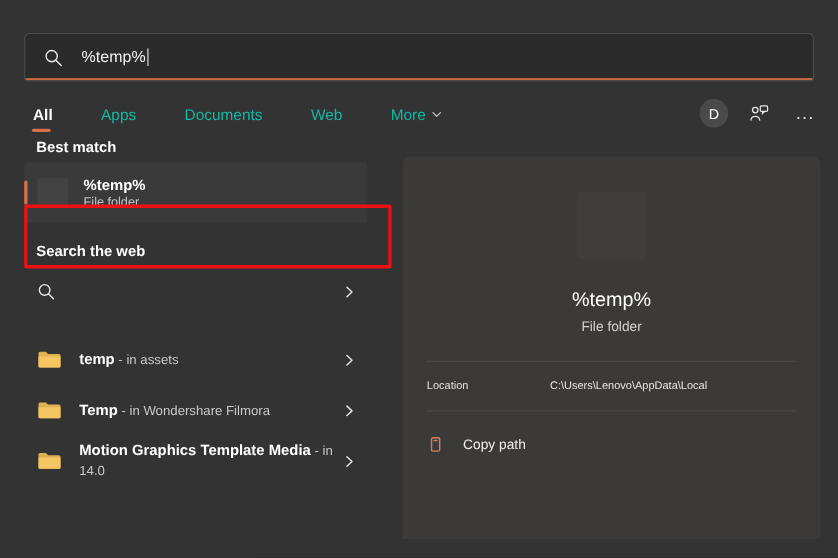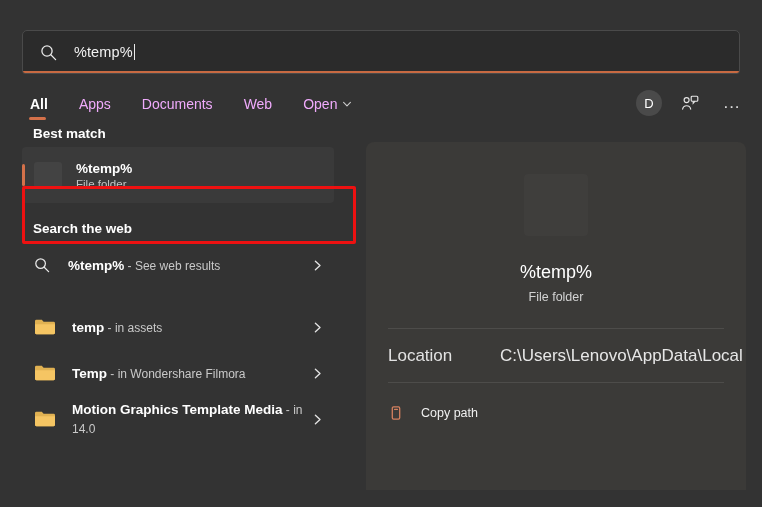--- a/index.html
+++ b/index.html
@@ -65,25 +65,25 @@
     margin-left: 1px;
   }
 
   
   .tabs {
     position: absolute;
     left: 28px;
     top: 94px;
     display: flex;
     align-items: flex-start;
-    gap: 27px;
+    gap: 40px;
   }
   .tab {
     position: relative;
-    color: #f0abfc;
+    color: #14b8a6;
     font-size: 14px;
     padding: 2px 2px 10px 2px;
     white-space: nowrap;
     display: flex;
     align-items: center;
     gap: 5px;
   }
   .tab.active { color: #ffffff; font-weight: 700; }
   .tab.active::after {
     content: "";
@@ -240,21 +240,21 @@
   }
   .divider {
     height: 1px;
     background: #4d4c4a;
     margin: 24px 22px 0 22px;
   }
   .meta-row {
     display: flex;
     align-items: flex-start;
     padding: 17px 22px 16px 22px;
-    font-size: 17px;
+    font-size: 10px;
   }
   .meta-label { color: #e2e2e2; width: 112px; flex: none; }
   .meta-value { color: #e7e7e7; }
   .action {
     display: flex;
     align-items: center;
     height: 36px;
     padding-left: 22px;
     gap: 17px;
   }
@@ -284,21 +284,21 @@
     <div class="tab">
       <span>Apps</span>
     </div>
     <div class="tab">
       <span>Documents</span>
     </div>
     <div class="tab">
       <span>Web</span>
     </div>
     <div class="tab">
-      <span>Open</span>
+      <span>More</span>
       <svg class="chev-small" viewBox="0 0 10 10" fill="none" stroke="#dcdcdc" stroke-width="1.1">
         <polyline points="1.6,3.4 5,6.8 8.4,3.4" stroke-linecap="round" stroke-linejoin="round"></polyline>
       </svg>
     </div>
   </div>
 
   <div class="header-right">
     <div class="avatar">
       <span>D</span>
     </div>
@@ -329,23 +329,20 @@
 
     <div style="height:18px"></div>
 
     <div class="section-head">Search the web</div>
 
     <div class="row">
       <svg class="mag-small" viewBox="0 0 16 16" fill="none" stroke="#e9e9e9" stroke-width="1.25">
         <circle cx="6.6" cy="6.6" r="4.8"></circle>
         <line x1="10.2" y1="10.2" x2="14.6" y2="14.6" stroke-linecap="round"></line>
       </svg>
-      <div>
-        <span class="inline-title">%temp%</span><span class="inline-sub"> - See web results</span>
-      </div>
       <svg class="chev" viewBox="0 0 13 13" fill="none" stroke="#e3e3e3" stroke-width="1.35">
         <polyline points="4.4,2.2 9,6.5 4.4,10.8" stroke-linecap="round" stroke-linejoin="round"></polyline>
       </svg>
     </div>
 
     <div style="height:16px"></div>
 
 
     <div class="row">
       <svg class="folder-icon" viewBox="0 0 22 18">

